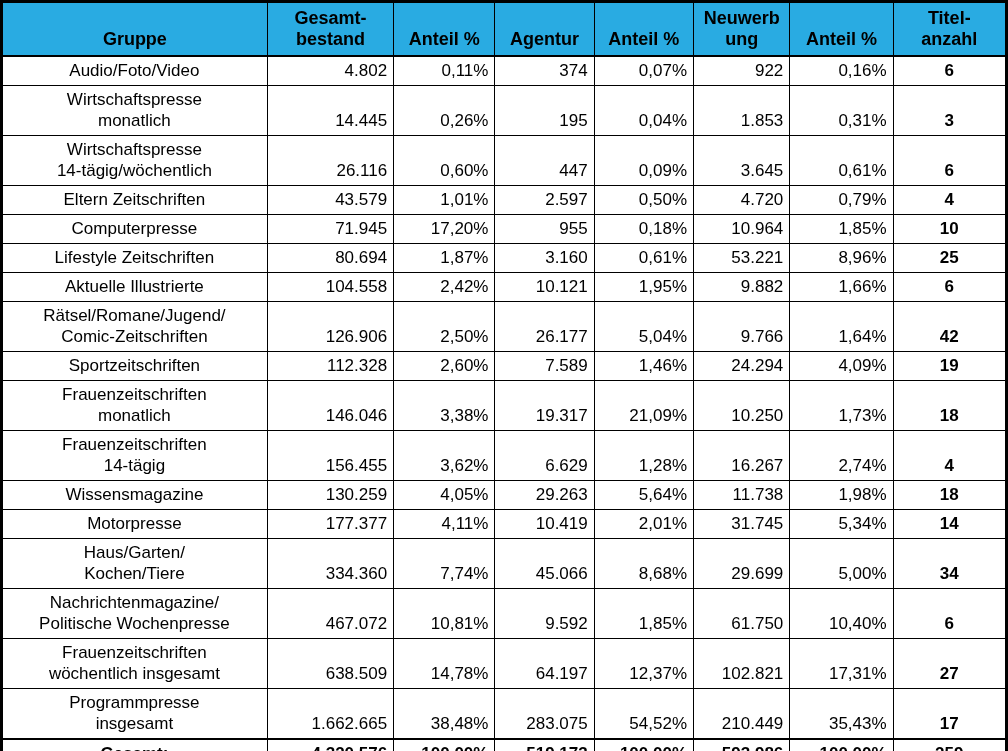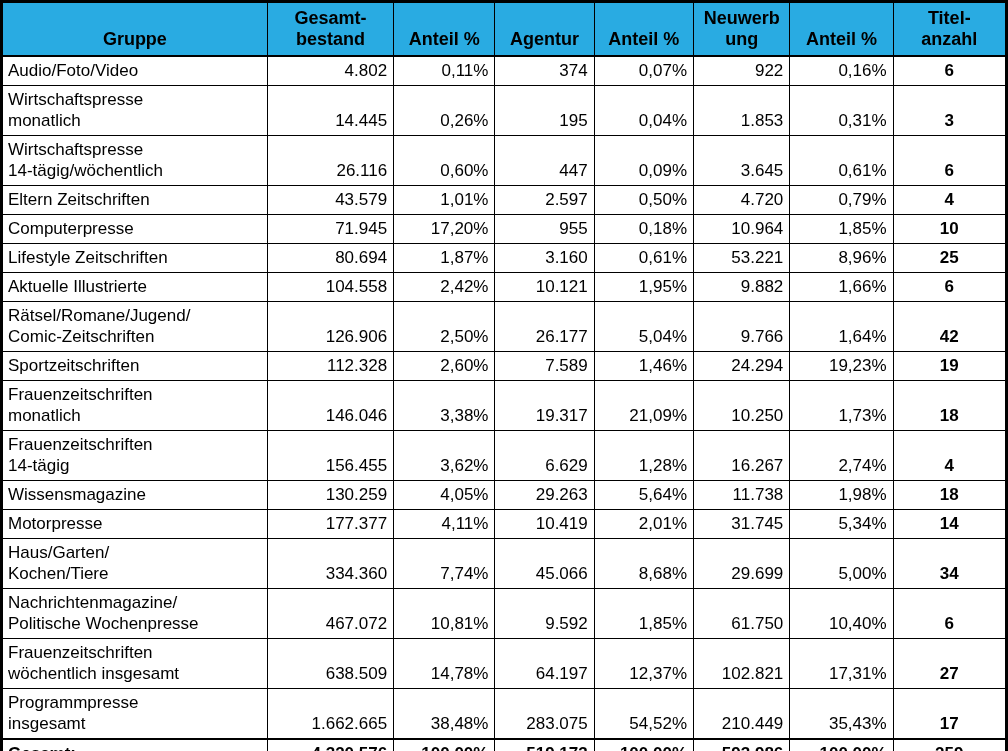--- a/index.html
+++ b/index.html
@@ -33,21 +33,21 @@
     height:43px;
     white-space:pre-line;
     border-bottom:2px solid var(--border);
   }
   .press-table td{
     font-size:17px;
     line-height:21px;
     padding:3px 6px 4px;
   }
   td.cell-group{
-    text-align:left;
+    text-align:center;
     white-space:pre-line;
     padding-left:5px;
   }
   td.cell-num{
     text-align:right;
     white-space:nowrap;
   }
   td.cell-titel{
     text-align:center;
     font-weight:bold;
@@ -171,21 +171,21 @@
         <td class="cell-num">1,64%</td>
         <td class="cell-titel">42</td>
       </tr>
       <tr>
         <td class="cell-group">Sportzeitschriften</td>
         <td class="cell-num">112.328</td>
         <td class="cell-num">2,60%</td>
         <td class="cell-num">7.589</td>
         <td class="cell-num">1,46%</td>
         <td class="cell-num">24.294</td>
-        <td class="cell-num">19,23%</td>
+        <td class="cell-num">4,09%</td>
         <td class="cell-titel">19</td>
       </tr>
       <tr>
         <td class="cell-group">Frauenzeitschriften
 monatlich</td>
         <td class="cell-num">146.046</td>
         <td class="cell-num">3,38%</td>
         <td class="cell-num">19.317</td>
         <td class="cell-num">21,09%</td>
         <td class="cell-num">10.250</td>

